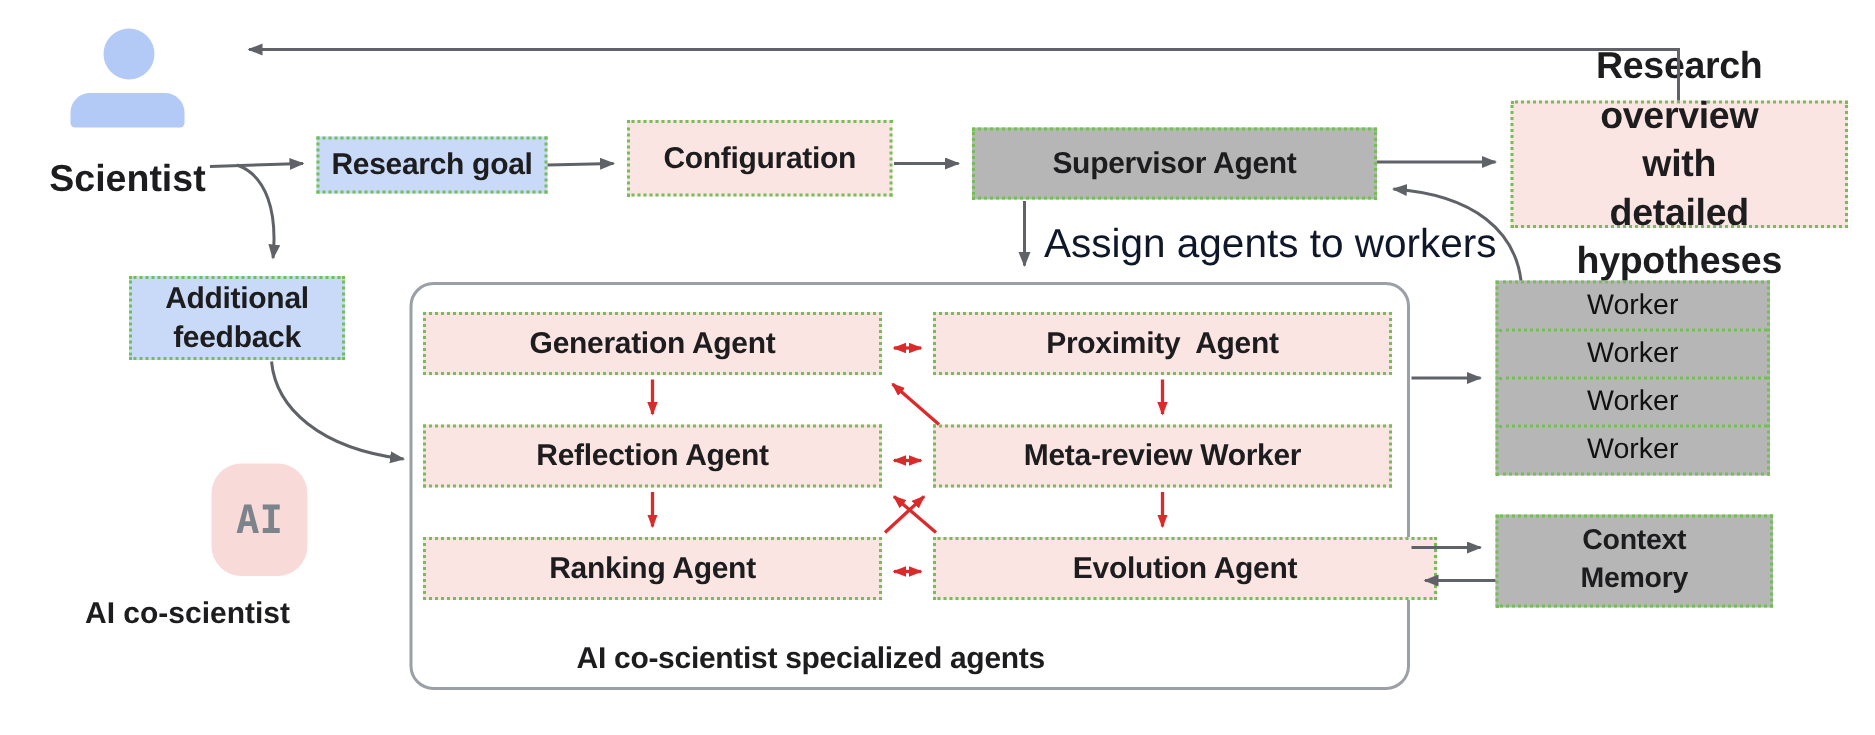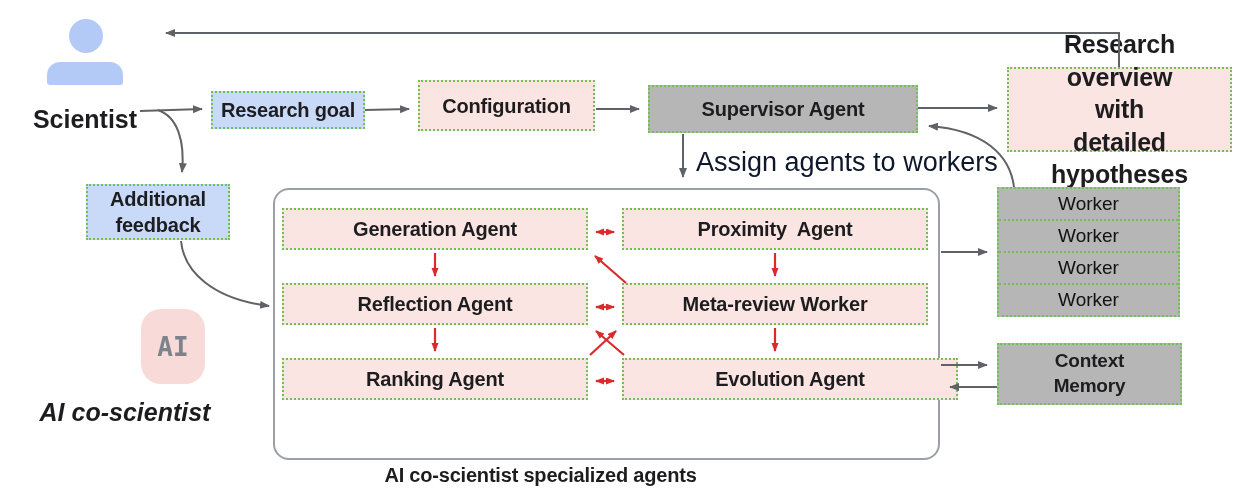--- a/index.html
+++ b/index.html
@@ -74,21 +74,21 @@
 
   <div>
     <div class="person-head" style="left:69px;top:19px;"></div>
     <div class="person-body" style="left:47px;top:62px;"></div>
   </div>
   <div class="plain-label" style="left:15px;top:105px;width:140px;font-size:25px;">Scientist</div>
 
   <div class="ai-chip" style="left:93px;top:309px;width:64px;height:75px;margin-left:48px;">
     <span>AI</span>
   </div>
-  <div class="plain-label" style="left:25px;top:398px;width:200px;font-size:25px;font-style:italic;">AI co-scientist</div>
+  <div class="plain-label" style="left:25px;top:398px;width:200px;font-size:20px;">AI co-scientist</div>
 
   <div class="box blue" style="left:211px;top:91px;width:154px;height:38px;">Research goal</div>
   <div class="box pink" style="left:418px;top:80px;width:177px;height:51px;">Configuration</div>
   <div class="box gray" style="left:648px;top:85px;width:270px;height:48px;">Supervisor Agent</div>
   <div class="box pink" style="left:1007px;top:67px;width:225px;height:85px;font-size:25px;">Research overview
 with
 detailed hypotheses</div>
 
   <div class="box blue" style="left:86px;top:184px;width:144px;height:56px;">Additional
 feedback</div>
@@ -97,21 +97,21 @@
 
   <div class="bigbox" style="left:273px;top:188px;width:667px;height:272px;"></div>
 
   <div class="box pink" style="left:282px;top:208px;width:306px;height:42px;">Generation Agent</div>
   <div class="box pink" style="left:622px;top:208px;width:306px;height:42px;">Proximity  Agent</div>
   <div class="box pink" style="left:282px;top:283px;width:306px;height:42px;">Reflection Agent</div>
   <div class="box pink" style="left:622px;top:283px;width:306px;height:42px;">Meta-review Worker</div>
   <div class="box pink" style="left:282px;top:358px;width:306px;height:42px;">Ranking Agent</div>
   <div class="box pink" style="left:622px;top:358px;width:336px;height:42px;">Evolution Agent</div>
 
-  <div class="caption" style="left:273px;top:428px;width:535px;margin-top:36px;">AI co-scientist specialized agents</div>
+  <div class="caption" style="left:273px;top:428px;width:535px;">AI co-scientist specialized agents</div>
 
   <div class="worker-stack" style="left:997px;top:187px;width:183px;height:130px;">
     <div class="worker-cell">Worker</div>
     <div class="worker-cell">Worker</div>
     <div class="worker-cell">Worker</div>
     <div class="worker-cell">Worker</div>
   </div>
 
   <div class="box gray" style="left:997px;top:343px;width:185px;height:62px;font-size:19px;">Context
 Memory</div>

